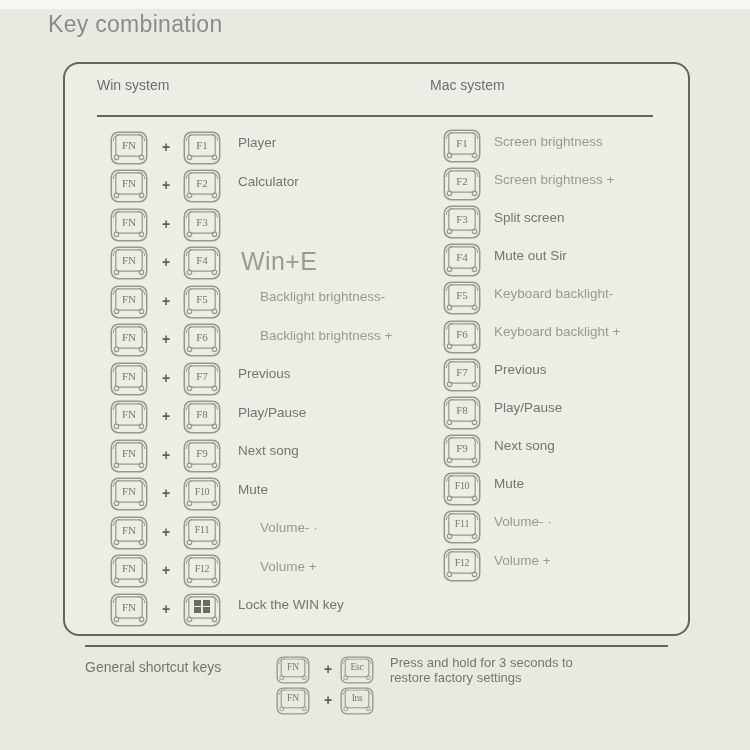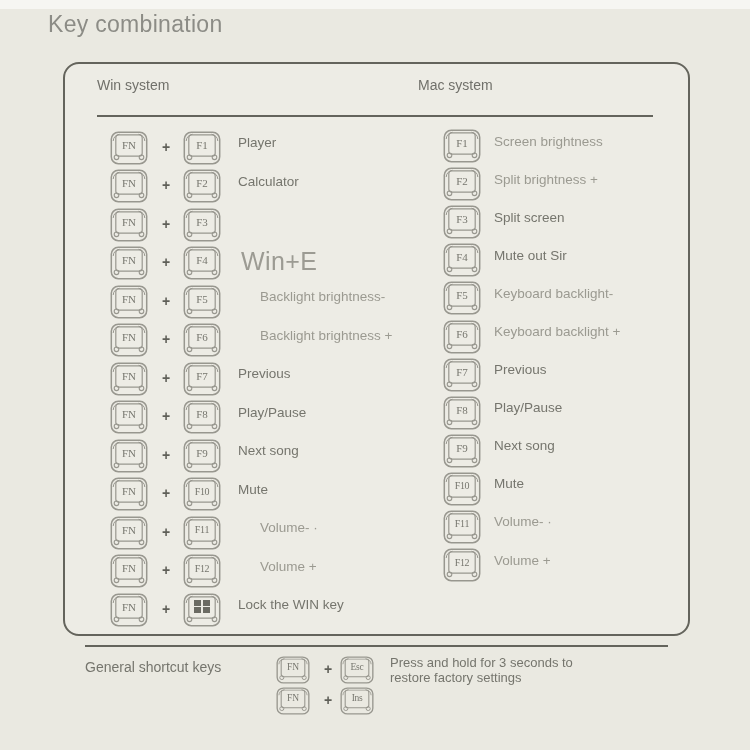--- a/index.html
+++ b/index.html
@@ -18,21 +18,21 @@
   .page-title{
     position:absolute;left:48px;top:11px;margin:0;
     font-size:23px;font-weight:400;letter-spacing:.3px;color:var(--title);
   }
   .panel{
     position:absolute;left:63px;top:62px;width:627px;height:574px;
     border:2px solid var(--border);border-radius:16px;background:var(--panel_bg);
   }
   .col-header{position:absolute;font-size:14px;color:var(--header_text);white-space:nowrap;}
   .col-header.win{left:32px;top:13px;}
-  .col-header.mac{left:353px;top:13px;text-align:right;}
+  .col-header.mac{left:365px;top:13px;text-align:right;}
   .divider{position:absolute;height:2px;background:var(--border);}
   .header-divider{left:32px;right:35px;top:51px;}
   .bottom-divider{left:20px;right:20px;top:581px;}
 
   .shortcut-col{position:absolute;}
   .win-col{left:45px;top:64.5px;}
   .mac-col{left:378px;top:63px;}
   .general-col{left:211px;top:590px;}
   .combo-row{display:flex;align-items:center;}
   .win-col .combo-row{height:38.5px;width:330px;}
@@ -452,21 +452,21 @@
           <svg class="kc-svg" viewBox="0 0 38 34" preserveAspectRatio="none">
             <rect x="1.3" y="1.3" width="35.4" height="31.4" rx="7" fill="none" stroke="var(--key_stroke)" stroke-width="1.5"></rect>
             <rect x="5.8" y="3.8" width="26.4" height="21.4" rx="3" fill="none" stroke="var(--key_stroke)" stroke-width="1.2"></rect>
             <circle cx="6.5" cy="26.3" r="2.3" fill="none" stroke="var(--key_stroke)" stroke-width="1.1"></circle>
             <circle cx="31.5" cy="26.3" r="2.3" fill="none" stroke="var(--key_stroke)" stroke-width="1.1"></circle>
             <path d="M 3.2 10 Q 3.6 4.4 9.5 3.2" fill="none" stroke="var(--key_stroke)" stroke-width="1"></path>
             <path d="M 34.8 10 Q 34.4 4.4 28.5 3.2" fill="none" stroke="var(--key_stroke)" stroke-width="1"></path>
           </svg>
           <span class="kc-label">F2</span>
         </span>
-        <span class="row-label tone-light">Split brightness +</span>
+        <span class="row-label tone-light">Screen brightness +</span>
       </div>
       <div class="combo-row">
         <span class="keycap">
           <svg class="kc-svg" viewBox="0 0 38 34" preserveAspectRatio="none">
             <rect x="1.3" y="1.3" width="35.4" height="31.4" rx="7" fill="none" stroke="var(--key_stroke)" stroke-width="1.5"></rect>
             <rect x="5.8" y="3.8" width="26.4" height="21.4" rx="3" fill="none" stroke="var(--key_stroke)" stroke-width="1.2"></rect>
             <circle cx="6.5" cy="26.3" r="2.3" fill="none" stroke="var(--key_stroke)" stroke-width="1.1"></circle>
             <circle cx="31.5" cy="26.3" r="2.3" fill="none" stroke="var(--key_stroke)" stroke-width="1.1"></circle>
             <path d="M 3.2 10 Q 3.6 4.4 9.5 3.2" fill="none" stroke="var(--key_stroke)" stroke-width="1"></path>
             <path d="M 34.8 10 Q 34.4 4.4 28.5 3.2" fill="none" stroke="var(--key_stroke)" stroke-width="1"></path>

